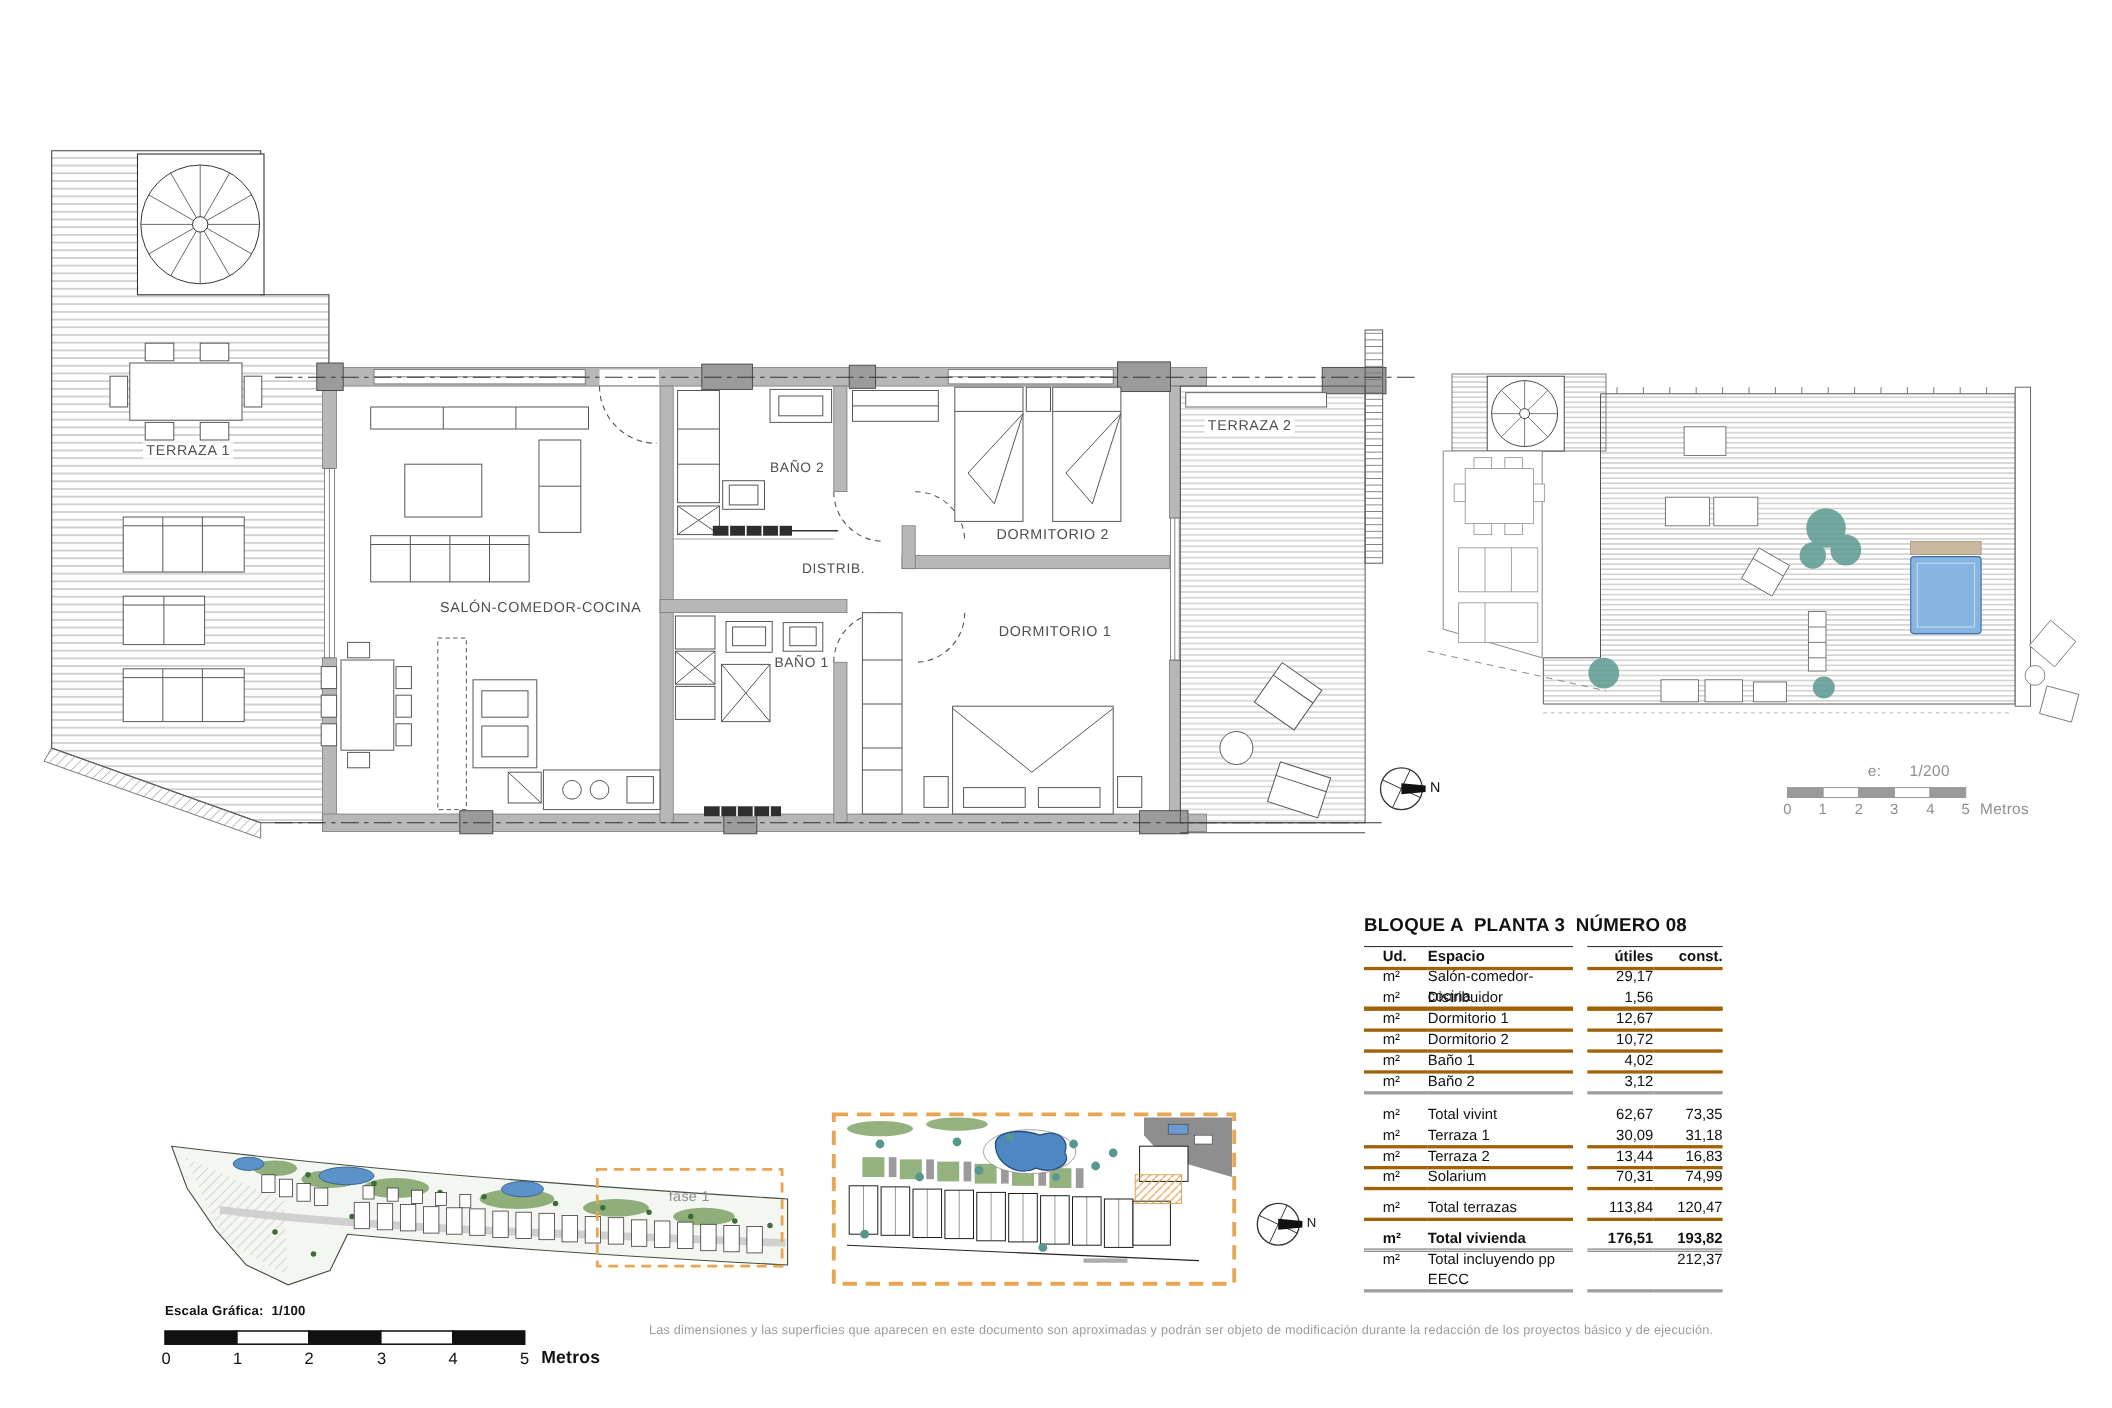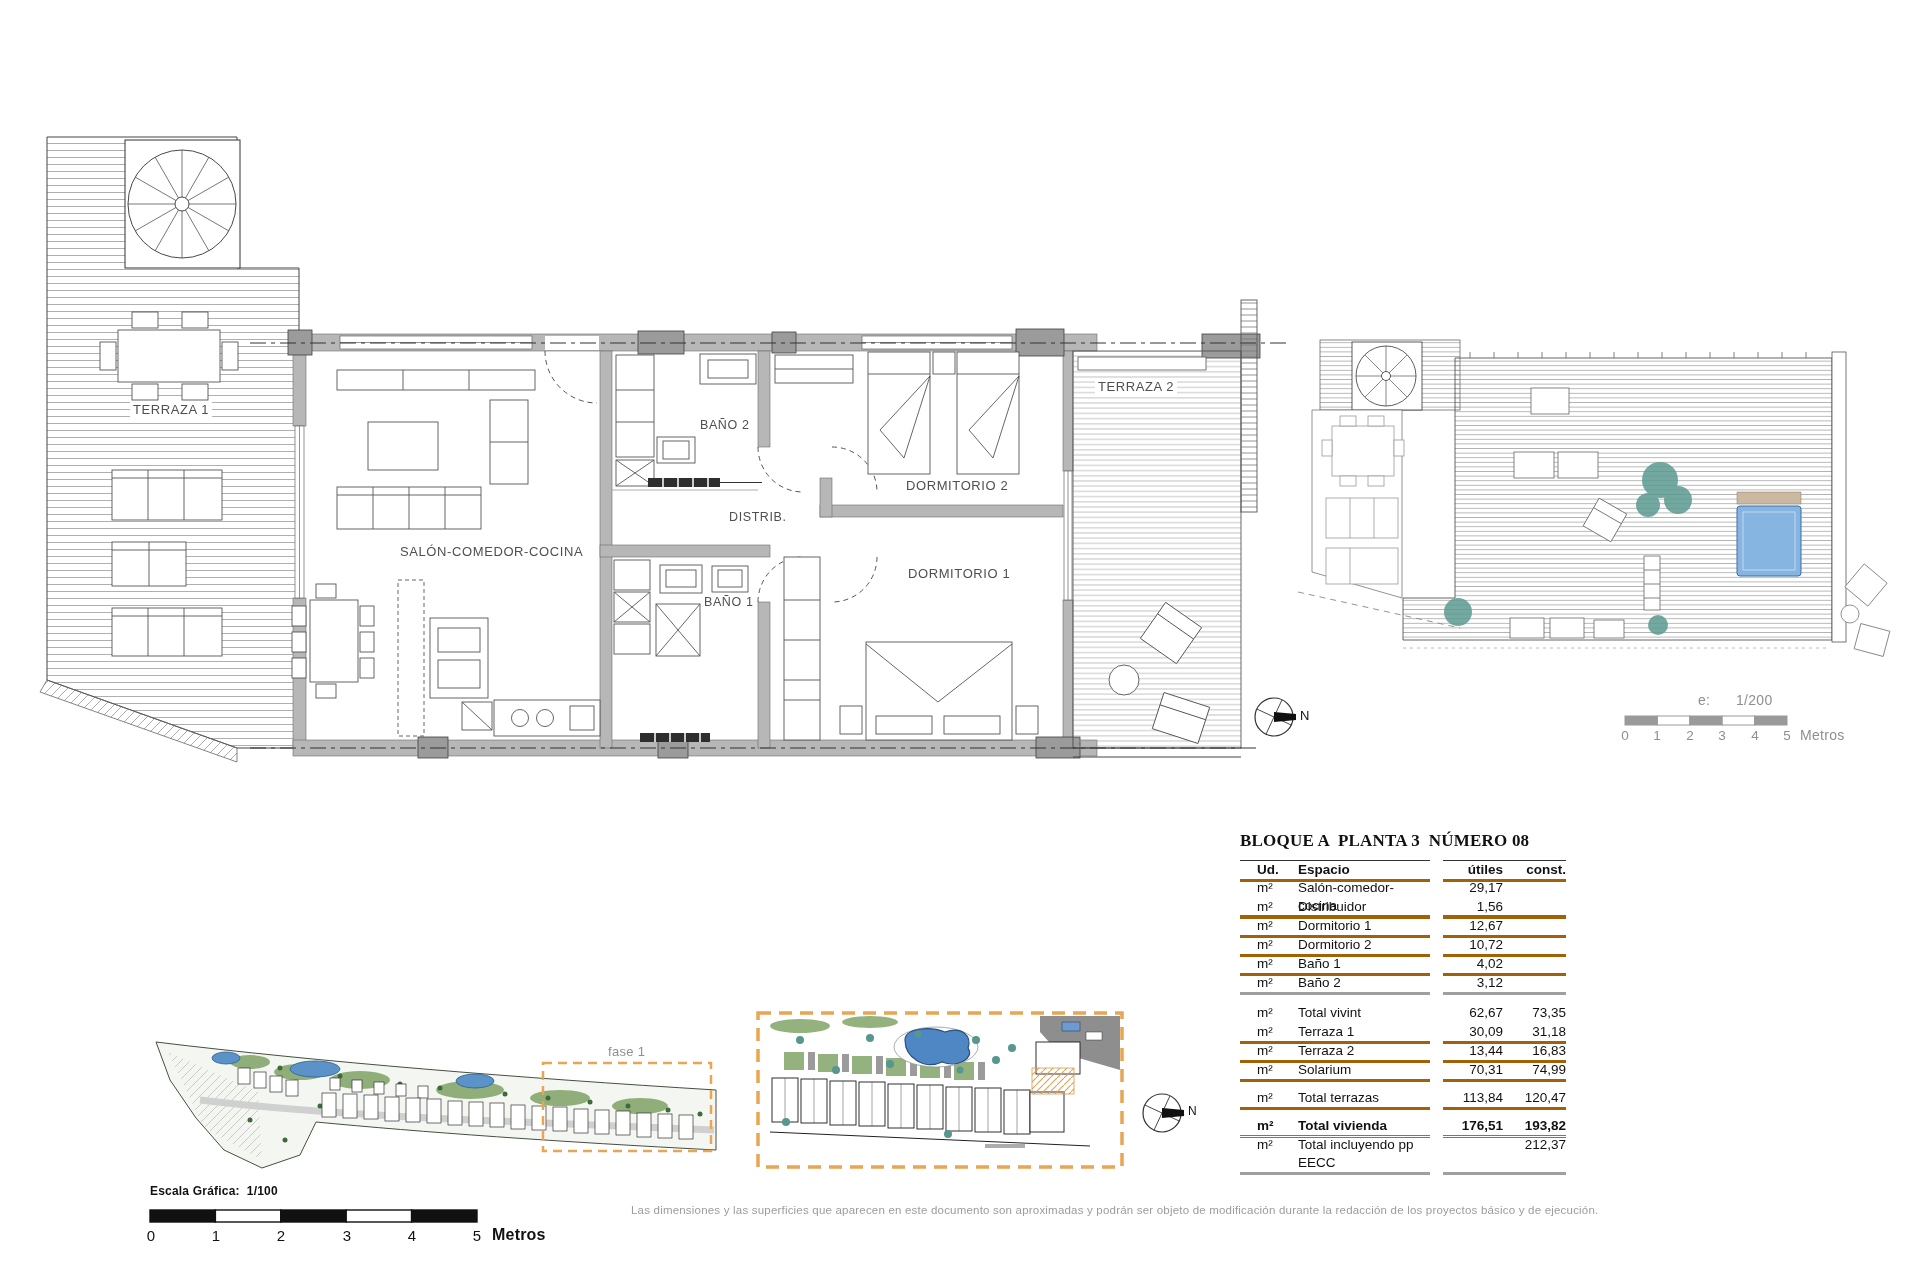--- a/index.html
+++ b/index.html
@@ -8,32 +8,32 @@
   svg.draw{position:absolute;left:0;top:0;}
   .lbl{position:absolute;color:#4f4f4f;font-size:13px;letter-spacing:.6px;white-space:nowrap;}
   .lbl.bgw{background:#fff;padding:0 3px;}
   .lbl.sm{font-size:12.5px;}
   .lbl.gray{color:#8f8f8f;letter-spacing:.3px;}
   .lbl.blk{color:#111;letter-spacing:.2px;}
   .lbl.b{font-weight:bold;}
   .tick{position:absolute;width:26px;text-align:center;font-size:13.5px;color:#8f8f8f;}
   .tick.dark{color:#111;font-size:15px;}
   .atable{position:absolute;left:1240px;top:831px;width:326px;color:#111;font-size:13.5px;}
-  .atitle{font-weight:bold;font-size:17px;white-space:pre;letter-spacing:.2px;margin-bottom:9px;font-family:Liberation Serif, serif;}
+  .atitle{font-weight:bold;font-size:17px;white-space:pre;letter-spacing:.2px;margin-bottom:9px;}
   .trow{display:grid;grid-template-columns:58px 132px 13px 60px 63px;height:19px;line-height:18px;}
   .trow span{display:block;}
   .cu{padding-left:17px;}
   .cut,.cct{text-align:right;}
   .bb .lg,.bb .rg{border-bottom:3px solid #a16207;}
   .bt .lg,.bt .rg{border-top:1.5px solid #333;}
   .bgray .lg,.bgray .rg{border-bottom:3px solid #9f9f9f;}
   .bdbl .lg,.bdbl .rg{border-bottom:3px double #777;}
   .bold{font-weight:bold;}
   .tsp{height:11px;} .tsp2{height:9px;}
-  .disclaimer{position:absolute;left:590px;top:1204px;width:1110px;font-size:11.5px;color:#9c9c9c;letter-spacing:.2px;margin-left:41px;}
+  .disclaimer{position:absolute;left:590px;top:1204px;width:1110px;font-size:11.5px;color:#9c9c9c;letter-spacing:.2px;}
   .scaletext{position:absolute;white-space:pre;}
 </style>
 </head>
 <body>
 
 <div class="page">
 
 <svg class="draw" width="1920" height="1280" viewBox="0 0 1920 1280">
   <defs>
     <pattern id="h7" width="8" height="7" patternUnits="userSpaceOnUse">
@@ -460,21 +460,21 @@
 <div class="lbl gray scaletext" style="left:1698px;top:692px;font-size:14px;">e:</div>
 <div class="lbl gray scaletext" style="left:1736px;top:692px;font-size:14px;">1/200</div>
 <div class="tick" style="left:1612px;top:728px;">0</div>
 <div class="tick" style="left:1644px;top:728px;">1</div>
 <div class="tick" style="left:1677px;top:728px;">2</div>
 <div class="tick" style="left:1709px;top:728px;">3</div>
 <div class="tick" style="left:1742px;top:728px;">4</div>
 <div class="tick" style="left:1774px;top:728px;">5</div>
 <div class="lbl gray" style="left:1800px;top:727px;font-size:14px;">Metros</div>
 
-<div class="lbl gray" style="left:608px;top:1044px;">fase 1</div>
+<div class="lbl gray" style="left:608px;top:1080px;">fase 1</div>
 <div class="lbl blk b scaletext" style="left:150px;top:1184px;font-size:12px;">Escala Gráfica:  1/100</div>
 <div class="tick dark" style="left:138px;top:1227px;">0</div>
 <div class="tick dark" style="left:203px;top:1227px;">1</div>
 <div class="tick dark" style="left:268px;top:1227px;">2</div>
 <div class="tick dark" style="left:334px;top:1227px;">3</div>
 <div class="tick dark" style="left:399px;top:1227px;">4</div>
 <div class="tick dark" style="left:464px;top:1227px;">5</div>
 <div class="lbl blk b" style="left:492px;top:1226px;font-size:16px;">Metros</div>
 <div class="lbl blk" style="left:1188px;top:1104px;font-size:12px;">N</div>
 

